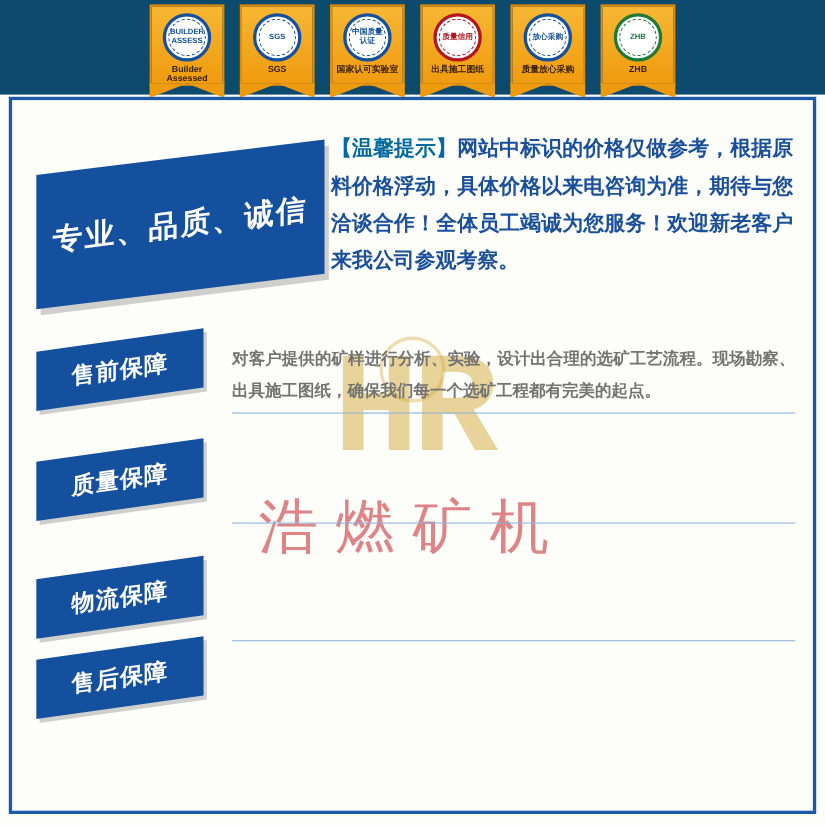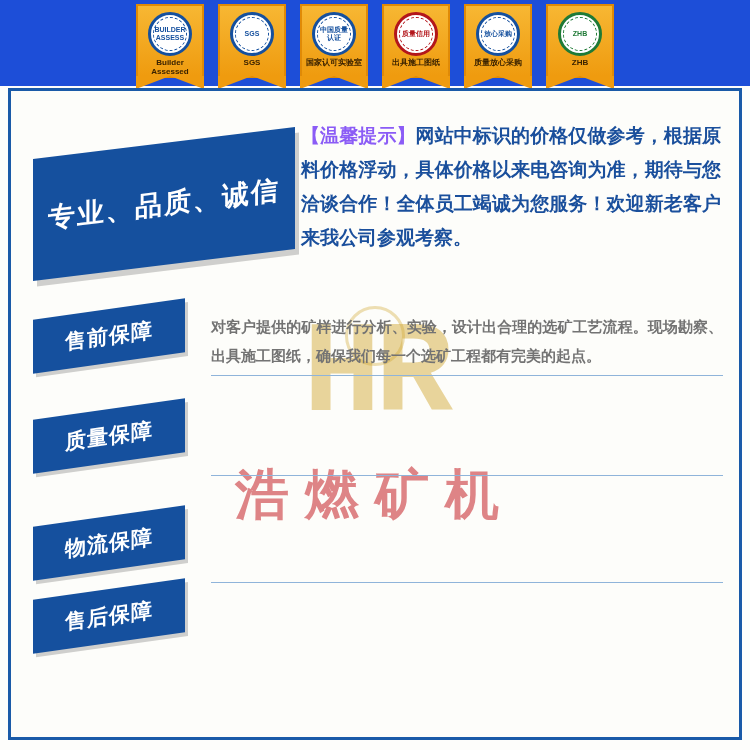--- a/index.html
+++ b/index.html
@@ -27,21 +27,21 @@
     top: 0;
     left: 0;
     width: 750px;
     height: 86px;
     display: flex;
     justify-content: center;
     align-items: flex-start;
     gap: 14px;
     padding-top: 4px;
     box-sizing: border-box;
-    background: #1d4ed8;
+    background: #0c4a6e;
   }
   .badge {
     position: relative;
     width: 68px;
     height: 74px;
     background: #f5a623;
     background: linear-gradient(#f7b733, #ef9b0f);
     border: 2px solid #e08a06;
     box-sizing: border-box;
     display: flex;
@@ -133,24 +133,24 @@
   }
   .watermark .logo-mark {
     font-size: 130px;
     line-height: 110px;
     font-weight: bold;
     color: rgba(206, 162, 41, 0.45);
     letter-spacing: -6px;
     font-family: Liberation Mono, monospace;
   }
   .watermark .wm-text {
-    margin-top: 28px;
+    margin-top: 12px;
     font-size: 54px;
     letter-spacing: 16px;
-    font-weight: bold;
+    font-weight: normal;
     color: rgba(196, 32, 38, 0.55);
     font-family: "Liberation Serif", serif;
   }
   .wm-circle {
     position: absolute;
     left: 50%;
     top: 215px;
     transform: translateX(-50%);
     width: 54px;
     height: 54px;
@@ -167,21 +167,21 @@
     width: 420px;
     z-index: 3;
     font-family: "Liberation Serif", serif;
     font-size: 19px;
     line-height: 34px;
     color: #1a4f9c;
     font-weight: bold;
     text-align: justify;
   }
   .notice .tip {
-    color: #8b5cf6;
+    color: #0369a1;
   }
 
   
   .slogan-banner {
     position: absolute;
     left: 22px;
     top: 52px;
     width: 262px;
     height: 122px;
     background: #15509e;

